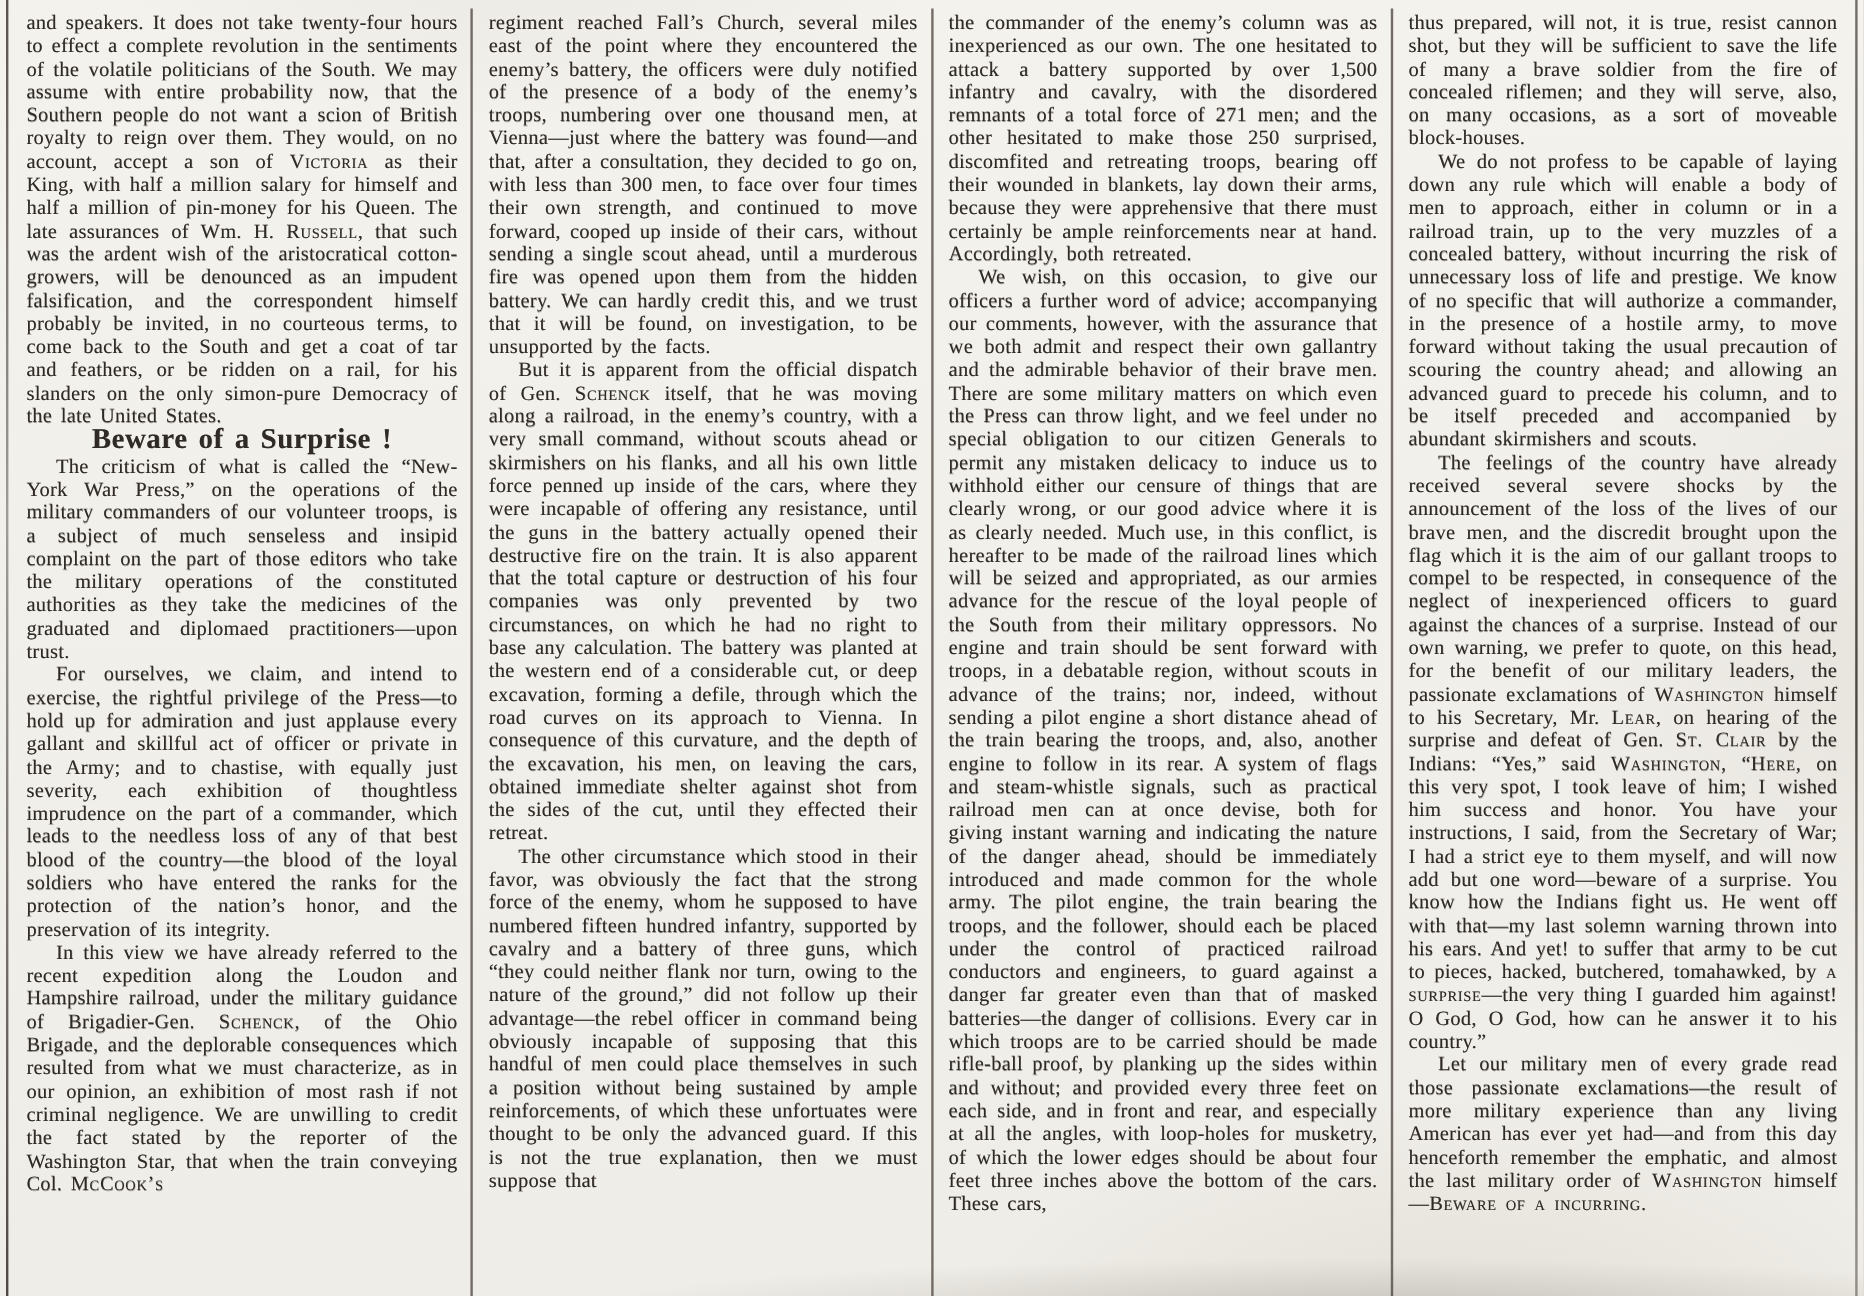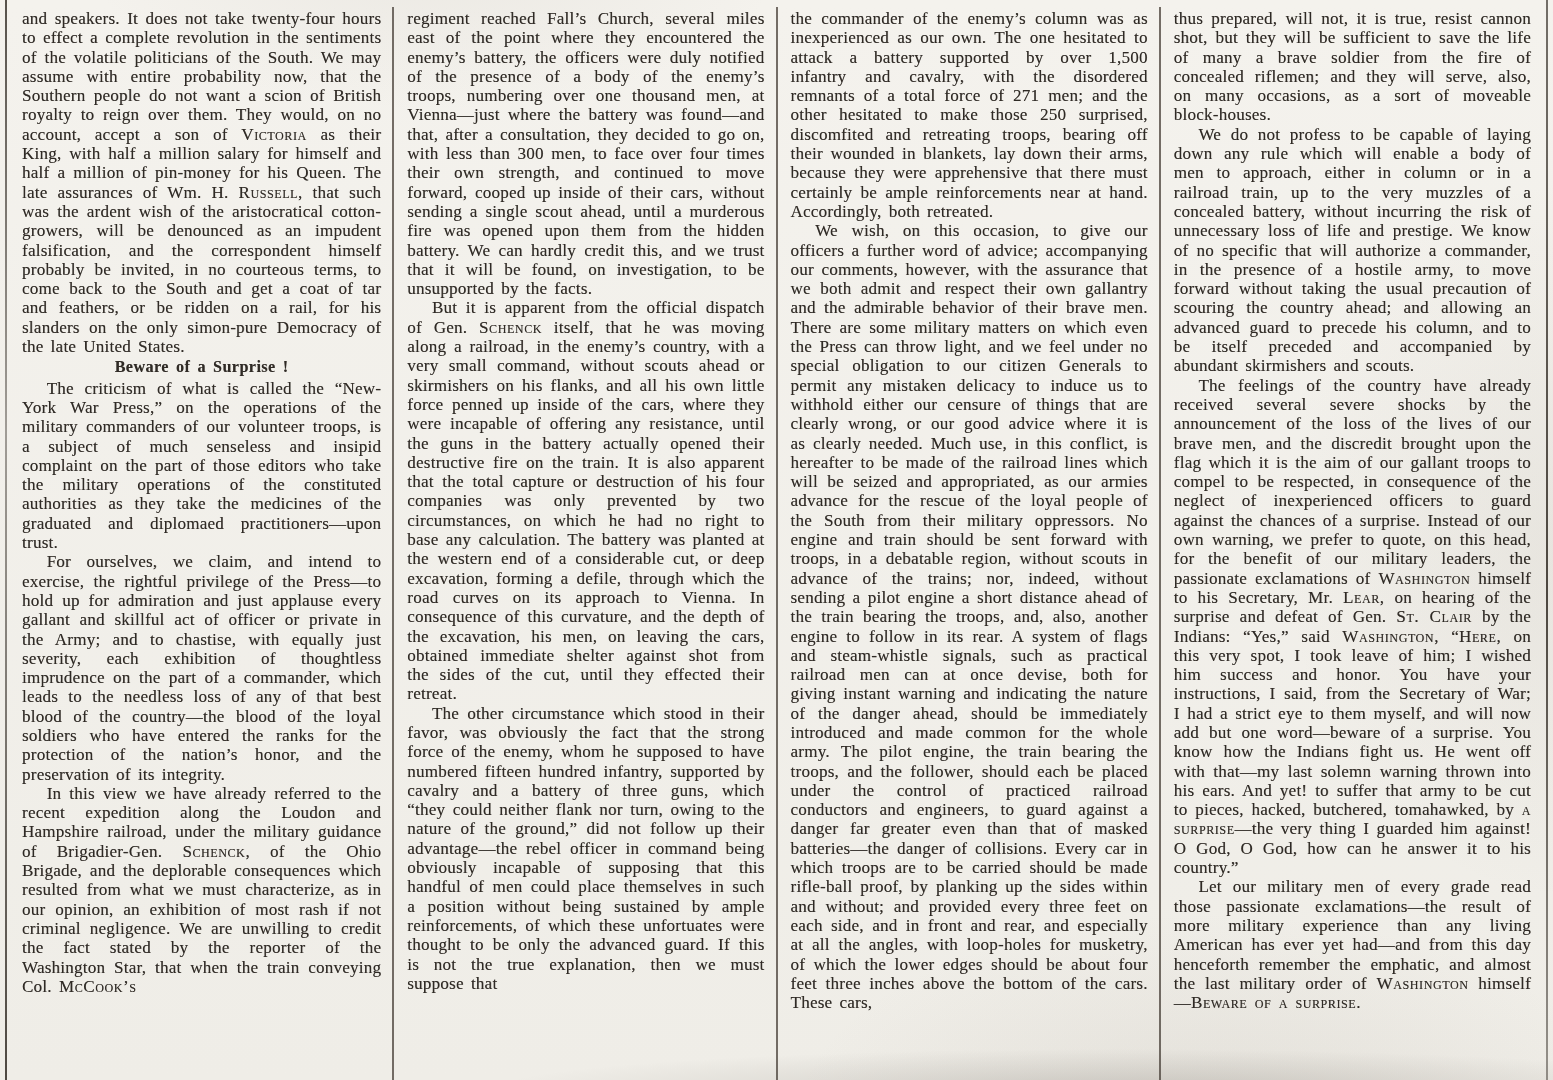--- a/index.html
+++ b/index.html
@@ -60,21 +60,21 @@
   .col:first-child { border-left: none; }
   .col p {
     margin: 0;
     text-align: justify;
   }
   .col p.indent { text-indent: 1.45em; }
   .col p.noindent { text-indent: 0; }
   .col h3.headline {
     margin: 1px 0 2px;
     text-align: center;
-    font-size: 16px;
+    font-size: 24px;
     font-weight: 700;
     letter-spacing: .5px;
     text-indent: 0;
   }
   .sc { font-variant: small-caps; letter-spacing: .6px; }
   .i  { }
   .b  { font-weight: 700; }
 </style>
 </head>
 <body>
@@ -94,16 +94,16 @@
         <p class="indent"><span>The other circumstance which stood in their favor, was obviously the fact that the strong force of the enemy, whom he supposed to have numbered fifteen hundred infantry, supported by cavalry and a battery of three guns, which “they could neither flank nor turn, owing to the nature of the ground,” did not follow up their advantage—the rebel officer in command being obviously incapable of supposing that this handful of men could place themselves in such a position without being sustained by ample reinforcements, of which these unfortuates were thought to be only the advanced guard.  If this is not the true explanation, then we must suppose that</span></p>
       </section>
     <section class="col">
         <p class="noindent"><span>the commander of the enemy’s column was as inexperienced as our own.  The one hesitated to attack a battery supported by over 1,500 infantry and cavalry, with the disordered remnants of a total force of 271 men; and the other hesitated to make those 250 surprised, discomfited and retreating troops, bearing off their wounded in blankets, lay down their arms, because they were apprehensive that there must certainly be ample reinforcements near at hand.  Accordingly, both retreated.</span></p>
         <p class="indent"><span>We wish, on this occasion, to give our officers a further word of advice; accompanying our comments, however, with the assurance that we both admit and respect their own gallantry and the admirable behavior of their brave men.  There are some military matters on which even the Press can throw light, and we feel under no special obligation to our citizen Generals to permit any mistaken delicacy to induce us to withhold either our censure of things that are clearly wrong, or our good advice where it is as clearly needed.  Much use, in this conflict, is hereafter to be made of the railroad lines which will be seized and appropriated, as our armies advance for the rescue of the loyal people of the South from their military oppressors.  No engine and train should be sent forward with troops, in a debatable region, without scouts in advance of the trains; nor, indeed, without sending a </span><span class="i">pilot engine</span><span> a short distance ahead of the train bearing the troops, and, also, another engine to follow in its rear.  A system of flags and steam-whistle signals, such as practical railroad men can at once devise, both for giving instant warning and indicating the nature of the danger ahead, should be immediately introduced </span><span class="i">and made common for the whole army.</span><span>  The pilot engine, the train bearing the troops, and the follower, should each be placed under the control of practiced railroad conductors and engineers, to guard against a danger far greater even than that of masked batteries—</span><span class="i">the danger of collisions.</span><span>  Every car in which troops are to be carried should be made rifle-ball proof, by planking up the sides within and without; and provided every three feet on each side, and in front and rear, and especially at all the angles, with </span><span class="i">loop-holes</span><span> for musketry, of which the lower edges should be about four feet three inches above the bottom of the cars.  These cars,</span></p>
       </section>
     <section class="col">
         <p class="noindent"><span>thus prepared, will not, it is true, resist cannon shot, but they will be sufficient to save the life of many a brave soldier from the fire of concealed riflemen; and they will serve, also, on many occasions, as a sort of moveable block-houses.</span></p>
         <p class="indent"><span>We do not profess to be capable of laying down any rule which will enable a body of men to approach, either in column or in a railroad train, up to the very muzzles of a concealed battery, without incurring the risk of unnecessary loss of life and prestige.  We know of no specific that will authorize a commander, in the presence of a hostile army, to move forward without taking the usual precaution of scouring the country ahead; and allowing an advanced guard to precede his column, and to be itself preceded and accompanied by abundant skirmishers and scouts.</span></p>
         <p class="indent"><span>The feelings of the country have already received several severe shocks by the announcement of the loss of the lives of our brave men, and the discredit brought upon the flag which it is the aim of our gallant troops to compel to be respected, in consequence of the neglect of inexperienced officers to guard against the chances of a surprise.  Instead of our own warning, we prefer to quote, on this head, for the benefit of our military leaders, the passionate exclamations of </span><span class="sc">Washington</span><span> himself to his Secretary, Mr. </span><span class="sc">Lear</span><span>, on hearing of the surprise and defeat of Gen. </span><span class="sc">St. Clair</span><span> by the Indians: “Yes,” said </span><span class="sc">Washington</span><span>, “</span><span class="sc">Here</span><span>, on this very spot, I took leave of him; I wished him success and honor.  You have your instructions, I said, from the Secretary of War; I had a strict eye to them myself, and will now add but one word—</span><span class="i">beware of a surprise</span><span>.  You know how the Indians fight us.  He went off with that—my last solemn warning thrown into his ears.  And yet! to suffer that army to be cut to pieces, hacked, butchered, tomahawked, by </span><span class="sc">a surprise</span><span>—the very thing I guarded him against!  O God, O God, how can he answer it to his country.”</span></p>
-        <p class="indent"><span>Let our military men of every grade read those passionate exclamations—the result of more military experience than any living American has ever yet had—and from this day henceforth remember the emphatic, and almost the last military order of </span><span class="sc">Washington</span><span> himself—</span><span class="sc">Beware of a surprise.</span></p>
+        <p class="indent"><span>Let our military men of every grade read those passionate exclamations—the result of more military experience than any living American has ever yet had—and from this day henceforth remember the emphatic, and almost the last military order of </span><span class="sc">Washington</span><span> himself—</span><span class="sc">Beware of a incurring.</span></p>
       </section>
   </div>
 </div>
 
 </body></html>

